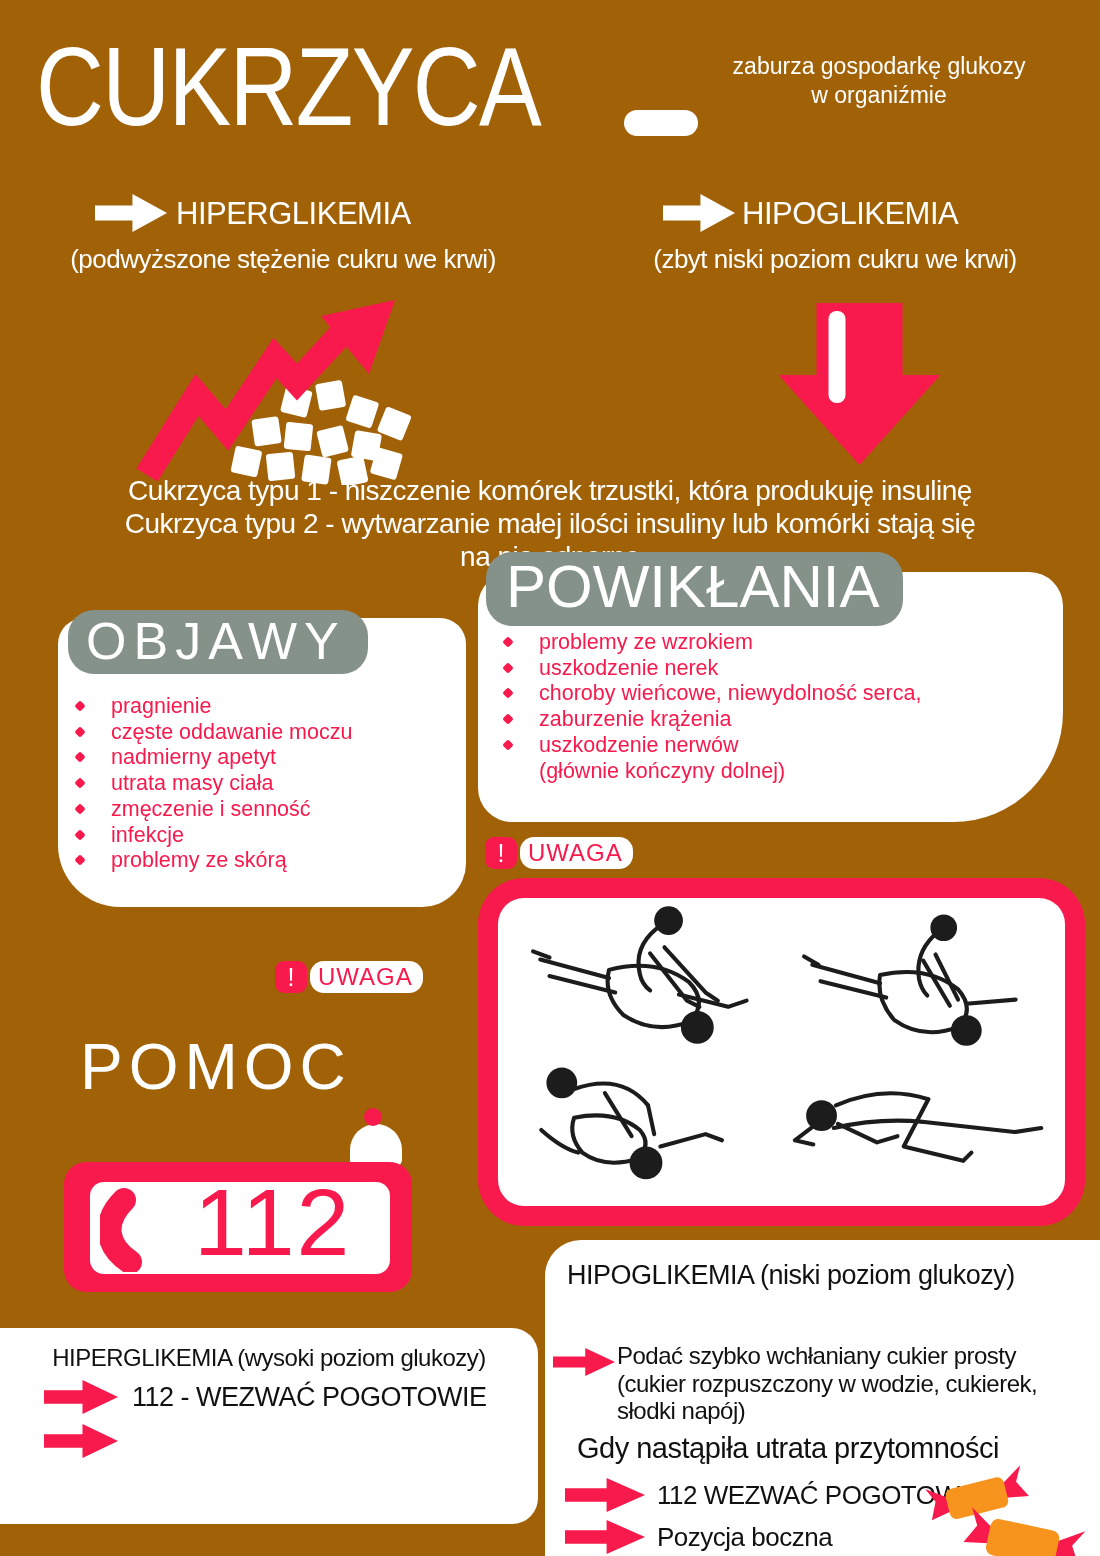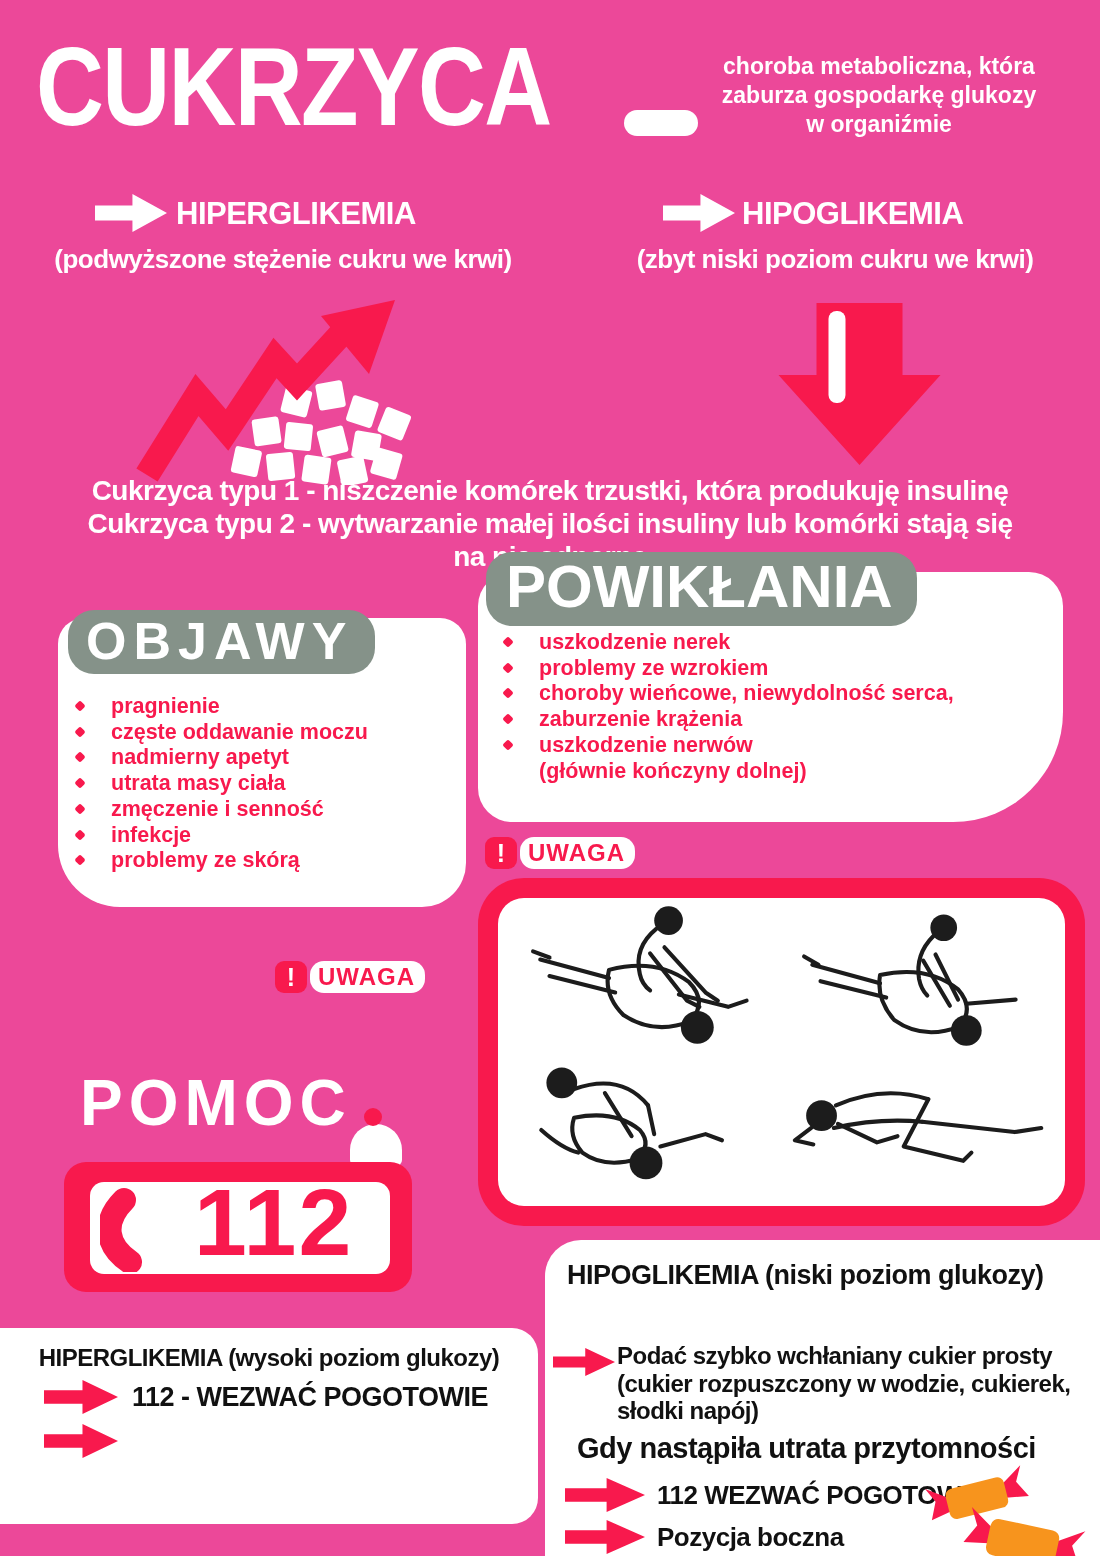--- a/index.html
+++ b/index.html
@@ -1,19 +1,19 @@
 <!DOCTYPE html>
 <html><head>
 <meta charset="utf-8">
 <style>
   html,body { margin:0; padding:0; background:#6f7a72; }
   .page {
     position:relative; width:1100px; height:1556px; overflow:hidden;
-    background:#ec4899;
-    font-family:"Liberation Sans", sans-serif; font-weight:bold; color:#fff;
+    background:#a16207;
+    font-family:"Liberation Sans", sans-serif; font-weight:normal; color:#fff;
   }
   .abs { position:absolute; }
 
   
   .main-title { left:36px; top:22px; font-size:112px; letter-spacing:-2px;
     transform:scaleX(0.84); transform-origin:left top; white-space:nowrap; }
   .title-underscore { left:624px; top:110px; width:74px; height:26px;
     background:#fff; border-radius:13px; }
   .subtitle { left:688px; top:52px; width:382px; text-align:center;
     font-size:23px; line-height:29px; }
@@ -57,21 +57,21 @@
   .uwaga .pill { background:#fff; color:#f8194d; font-size:24px; line-height:30px;
     border-radius:14px; padding:1px 10px 1px 8px; margin-left:3px; letter-spacing:1px; }
 
   
   .illu-frame { left:478px; top:878px; width:607px; height:348px;
     background:#f8194d; border-radius:46px; }
   .illu-inner { position:absolute; inset:20px; background:#fff; border-radius:26px; }
   .illu-inner svg { width:100%; height:100%; }
 
   
-  .pomoc-title { left:80px; top:1066px; font-size:64px; letter-spacing:6px; }
+  .pomoc-title { left:80px; top:1030px; font-size:64px; letter-spacing:6px; }
   .siren-dot { left:364px; top:1108px; width:18px; height:18px;
     background:#f8194d; border-radius:50%; }
   .siren-dome { left:350px; top:1124px; width:52px; height:42px;
     background:#fff; border-radius:26px 26px 6px 6px; }
   .box112 { left:64px; top:1162px; width:348px; height:130px;
     background:#f8194d; border-radius:22px; }
   .box112-inner { position:absolute; inset:20px 22px 18px 26px;
     background:#fff; border-radius:14px; }
   .num112 { position:absolute; left:104px; top:-14px; color:#f8194d;
     font-size:95px; letter-spacing:2px; }
@@ -93,21 +93,20 @@
     line-height:27.5px; letter-spacing:-0.5px; }
 </style>
 </head>
 <body>
 
 <div class="page">
 
   <div class="abs main-title">CUKRZYCA</div>
   <div class="abs title-underscore"></div>
   <div class="abs subtitle">
-    <div>choroba metaboliczna, która</div>
     <div>zaburza gospodarkę glukozy</div>
     <div>w organiźmie</div>
   </div>
 
   <div class="abs barrow white" style="left:95px; top:194px; width:72px; height:38px;"></div>
   <div class="abs gly-label" style="left:176px; top:196px;">HIPERGLIKEMIA</div>
   <div class="abs gly-sub" style="left:18px; top:244px; width:530px;">(podwyższone stężenie cukru we krwi)</div>
 
   <div class="abs barrow white" style="left:663px; top:194px; width:72px; height:38px;"></div>
   <div class="abs gly-label" style="left:742px; top:196px;">HIPOGLIKEMIA</div>
@@ -146,25 +145,25 @@
     <div>Cukrzyca typu 1 - niszczenie komórek trzustki, która produkuję insulinę</div>
     <div>Cukrzyca typu 2 - wytwarzanie małej ilości insuliny lub komórki stają się</div>
     <div>na nią odporne</div>
   </div>
 
   <div class="panel powiklania-panel">
     <div class="panel-title-plate powiklania-title">POWIKŁANIA</div>
     <div class="rlist" style="left:26px; top:58px;">
       <div class="li">
           <span class="blt"></span>
+          <span class="txt">problemy ze wzrokiem</span>
+        </div>
+      <div class="li">
+          <span class="blt"></span>
           <span class="txt">uszkodzenie nerek</span>
-        </div>
-      <div class="li">
-          <span class="blt"></span>
-          <span class="txt">problemy ze wzrokiem</span>
         </div>
       <div class="li">
           <span class="blt"></span>
           <span class="txt">choroby wieńcowe, niewydolność serca,</span>
         </div>
       <div class="li">
           <span class="blt"></span>
           <span class="txt">zaburzenie krążenia</span>
         </div>
       <div class="li">

